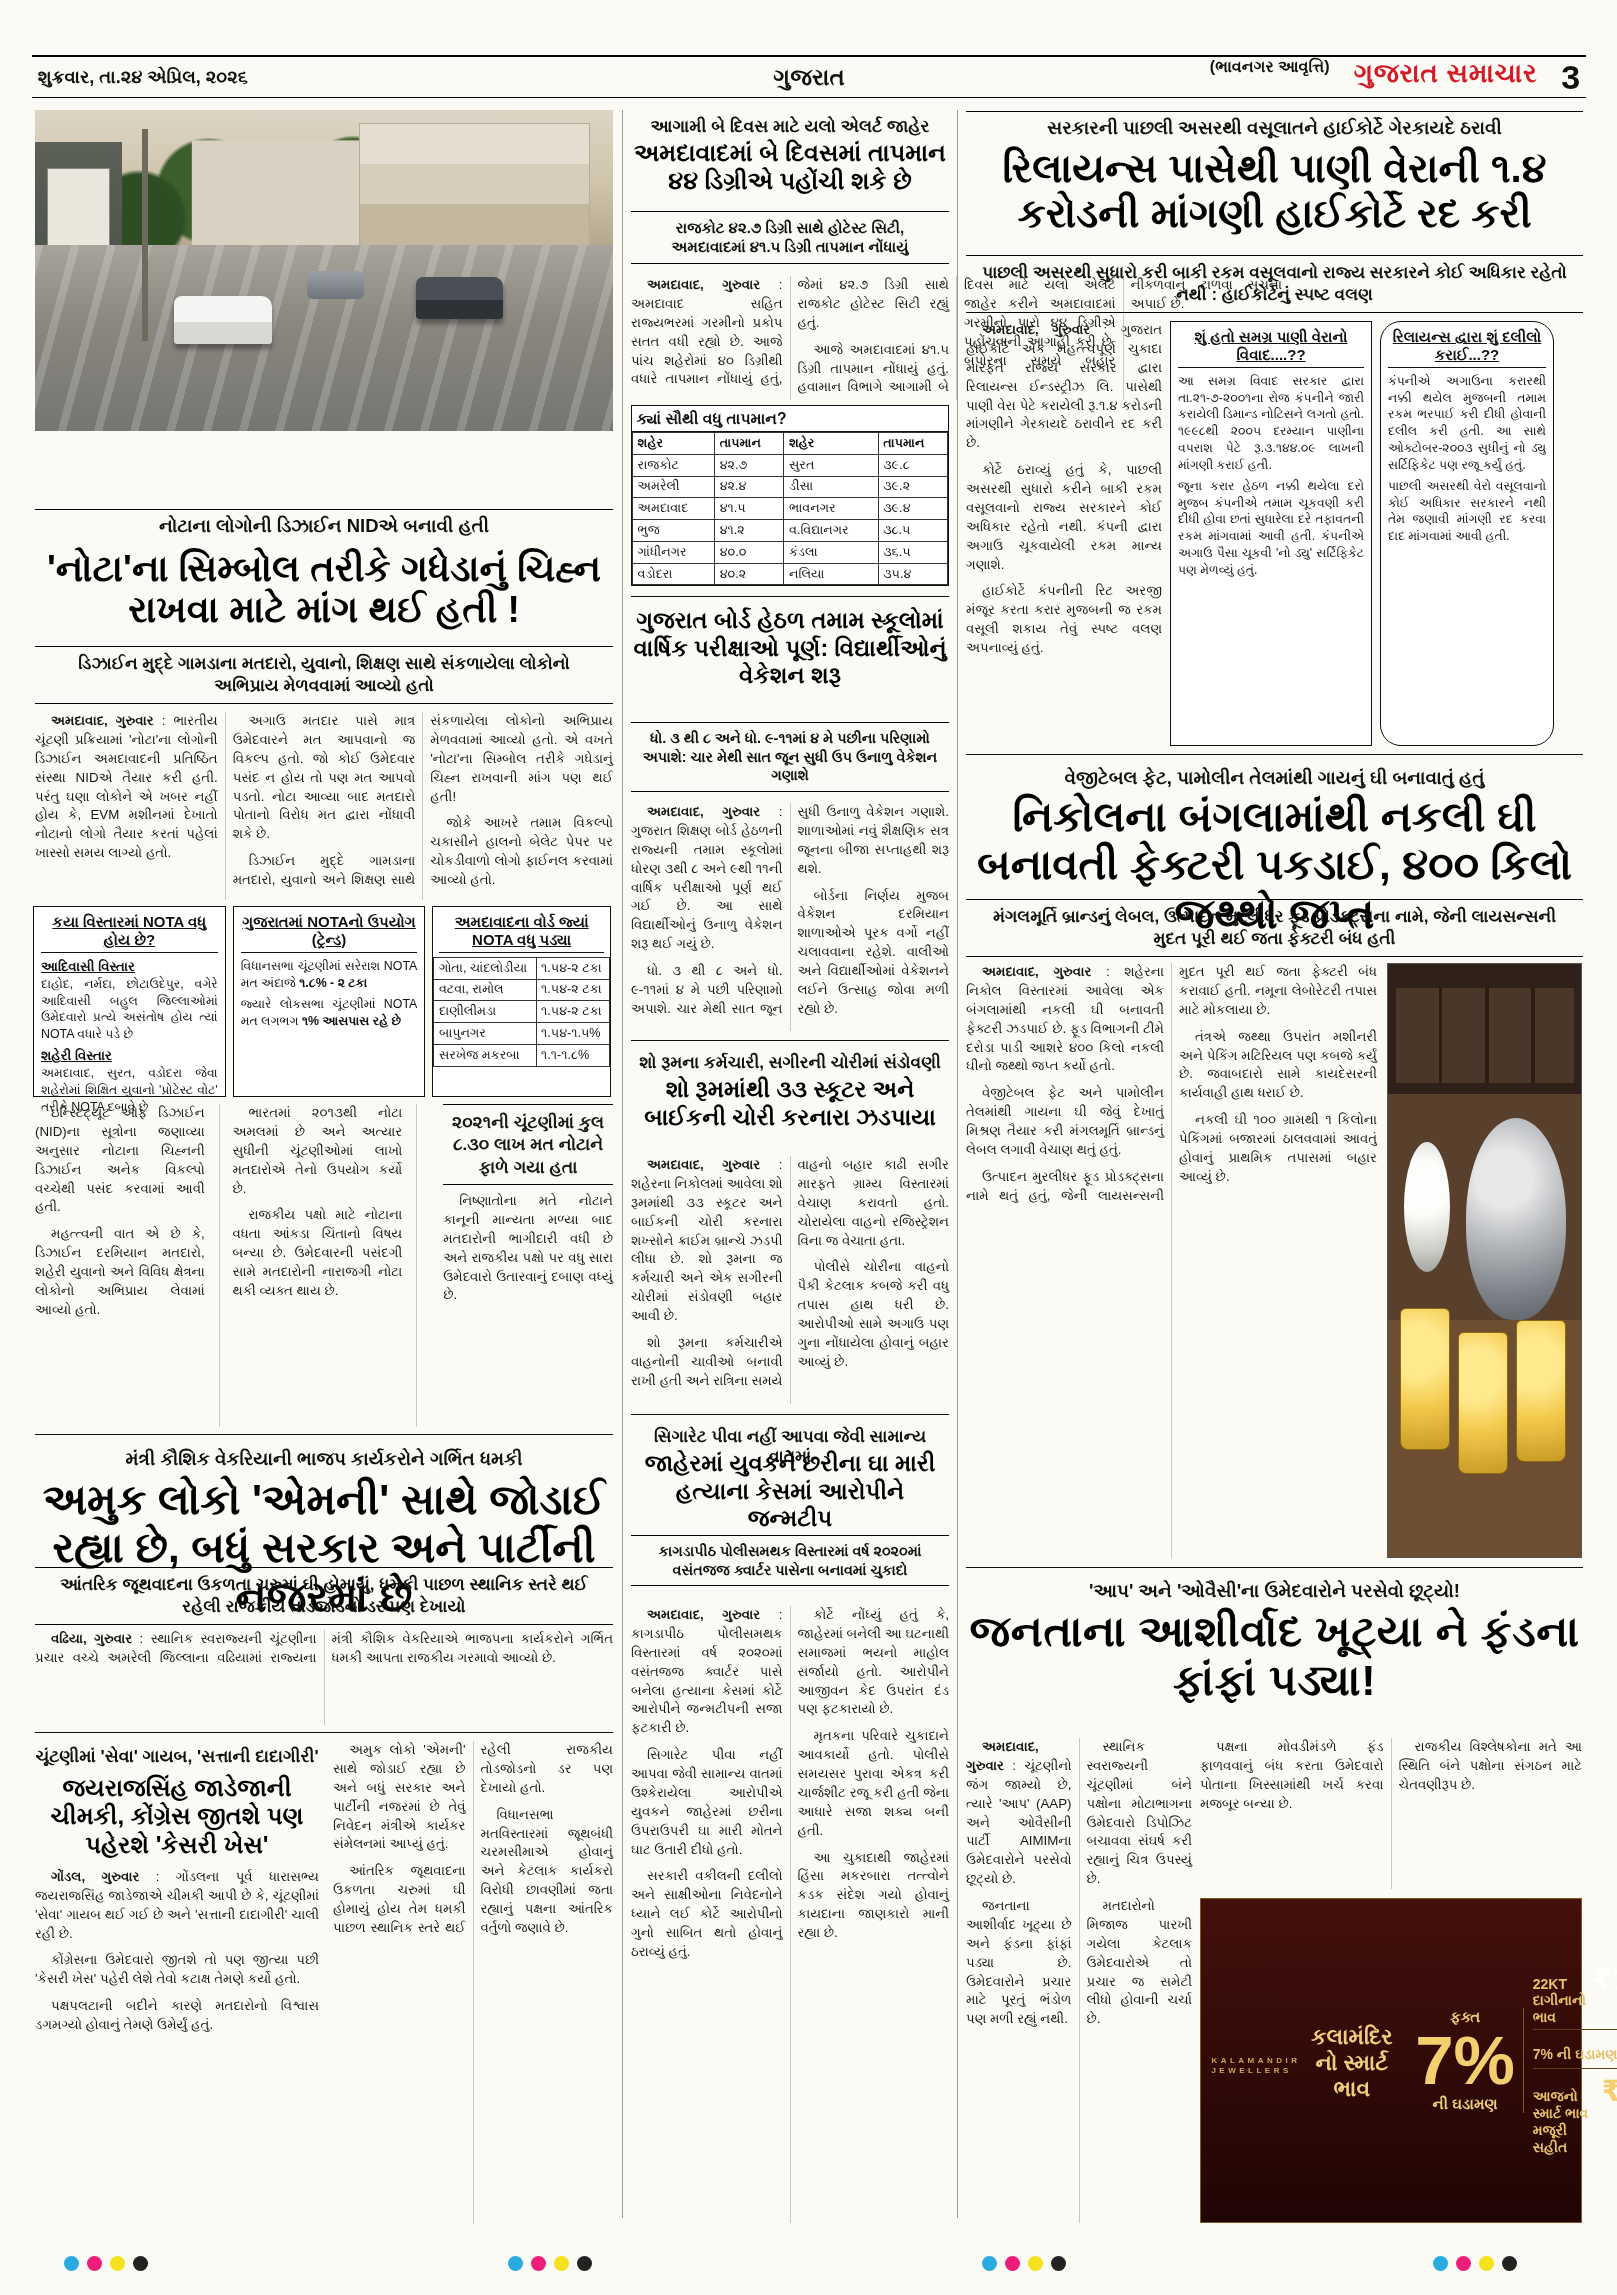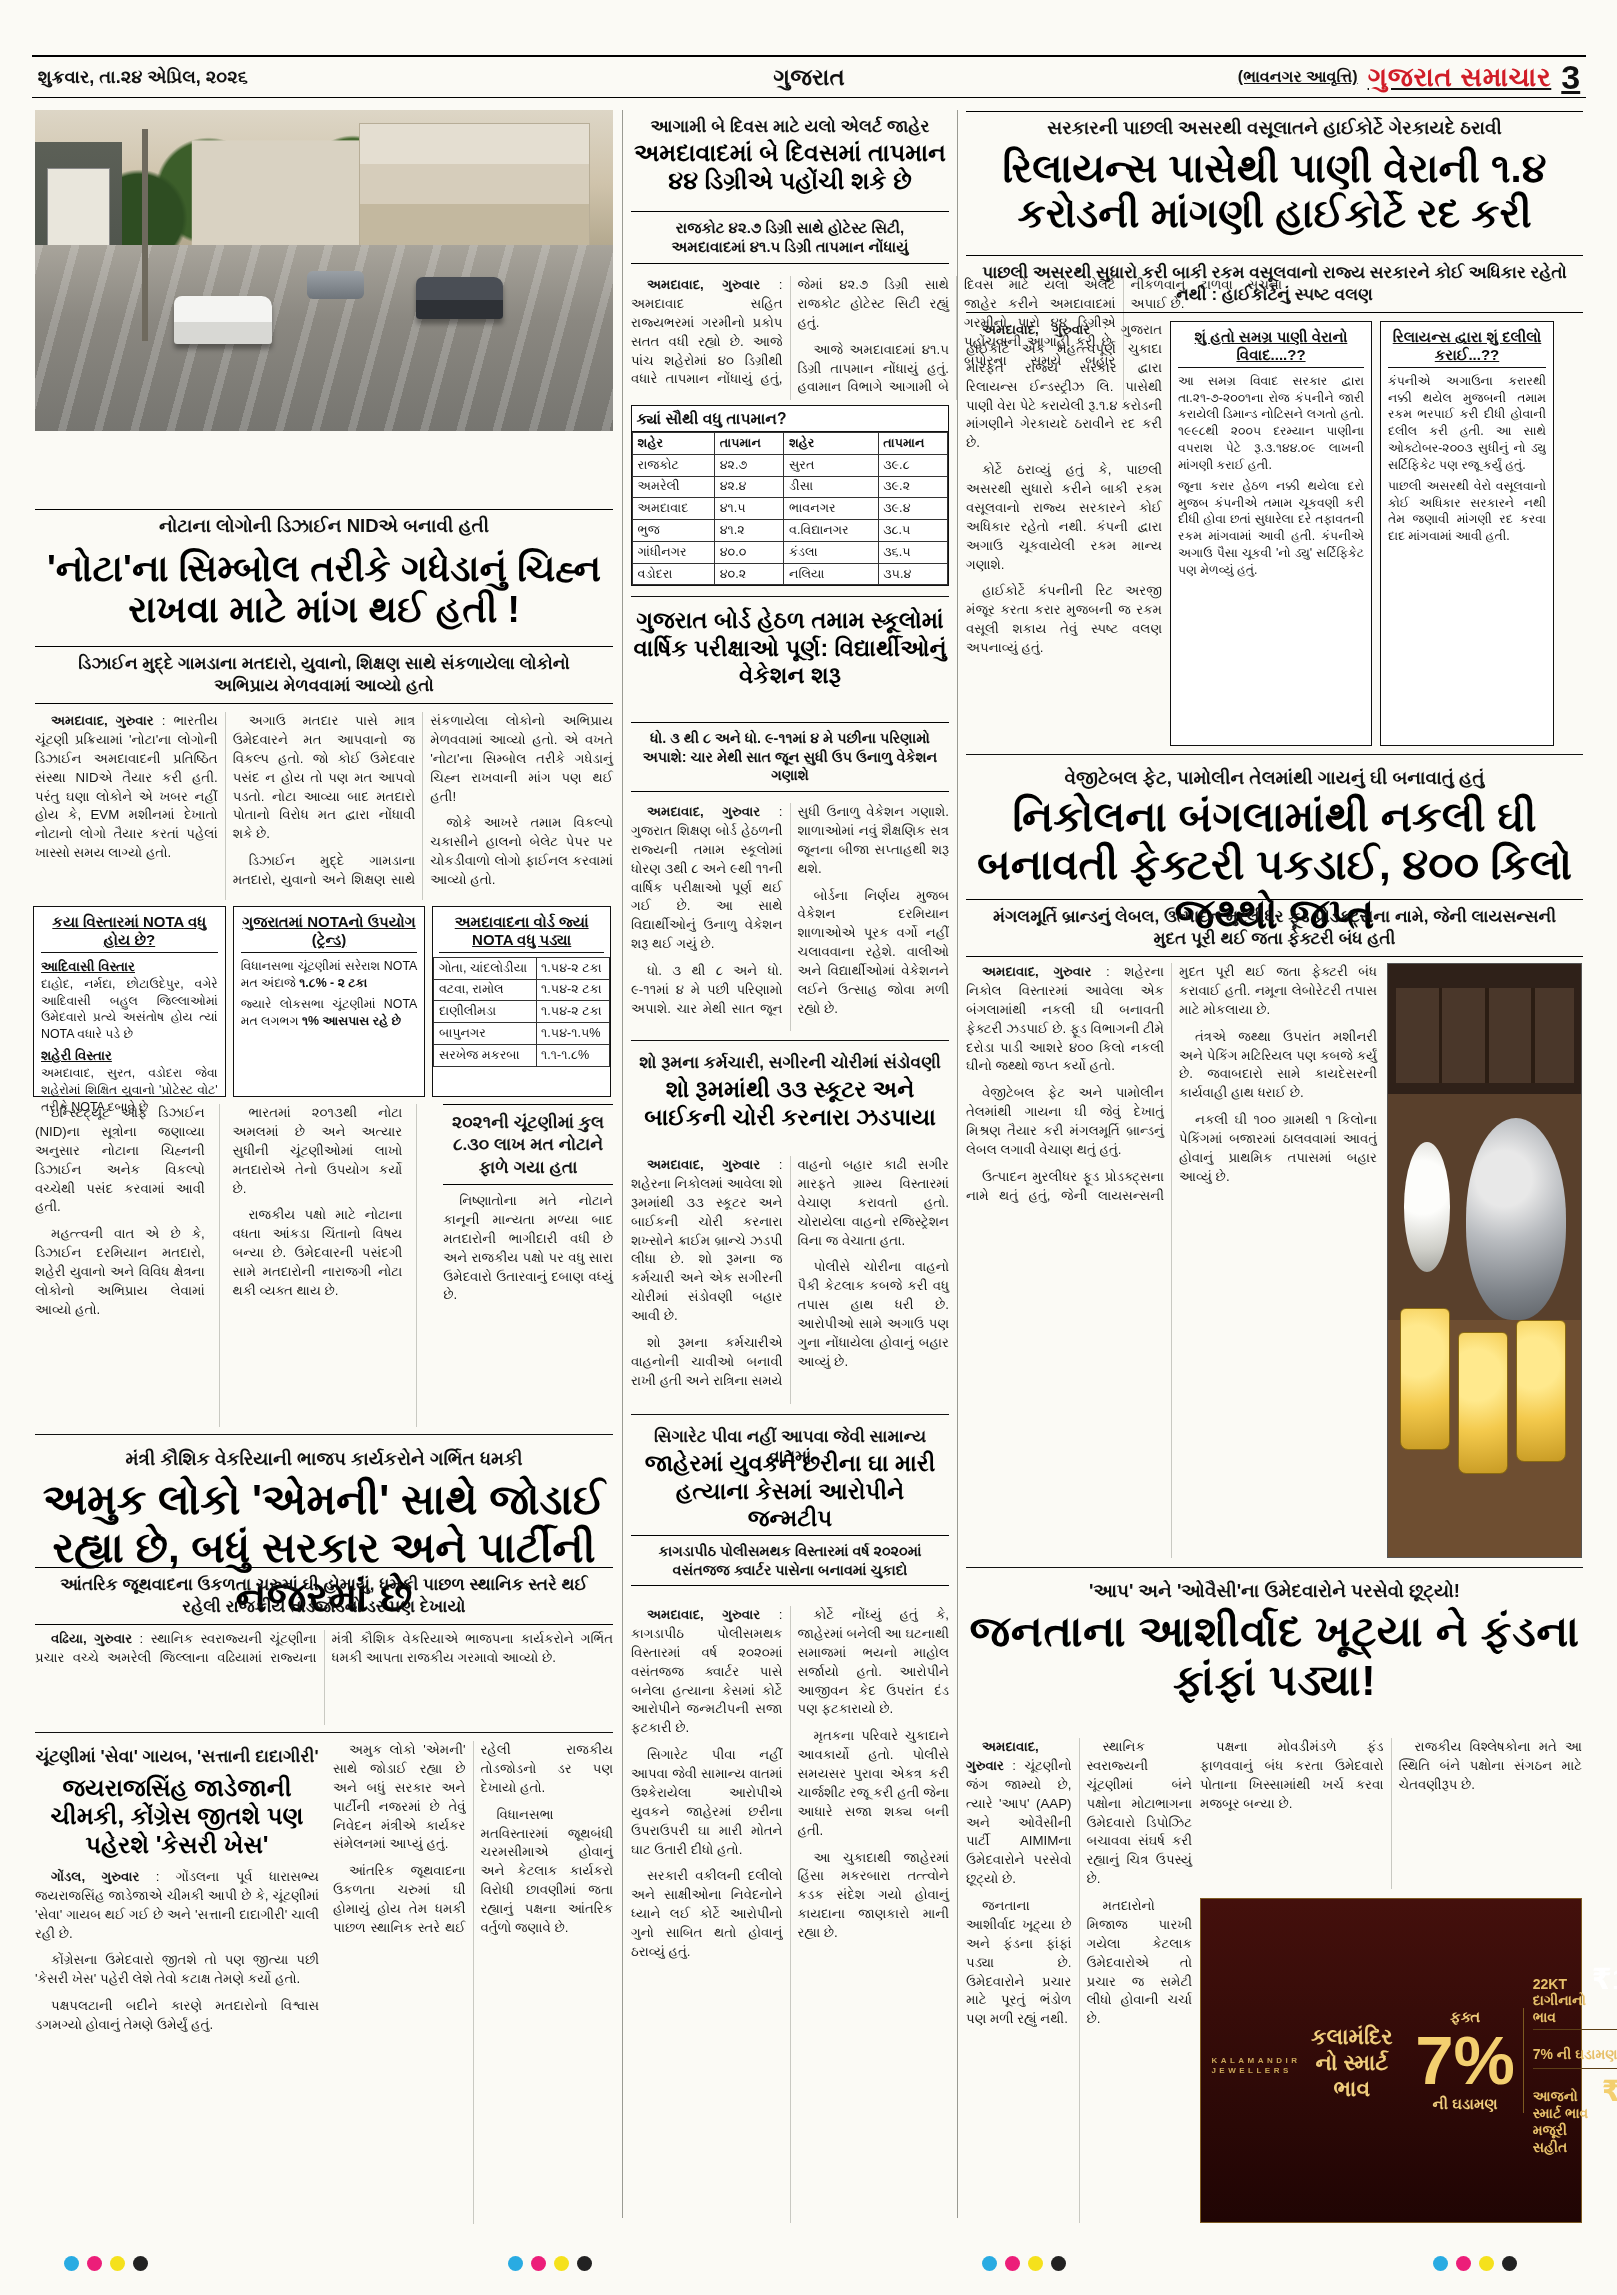--- a/index.html
+++ b/index.html
@@ -7,21 +7,21 @@
   body { font-family:"Liberation Sans","DejaVu Sans",sans-serif; }
   .page { position:relative; width:1617px; height:2295px; background:#fbfaf5; color:#111; overflow:hidden; margin:0 auto; }
   .abs { position:absolute; }
 
   
   .masthead-bar { left:32px; top:55px; width:1554px; height:43px;
     border-top:2.9px solid #000; border-bottom:1.7px solid #000;
     display:flex; align-items:center; justify-content:space-between; padding:0 5.8px; }
   .m-date { font-size:18px; font-weight:bold; }
   .m-section { position:absolute; left:50%; transform:translateX(-50%); font-size:23px; font-weight:bold; }
-  .m-right { display:flex; align-items:center; gap:10px;text-decoration:underline; }
+  .m-right { display:flex; align-items:flex-start; gap:24px; }
   .m-edition { font-size:16px; font-weight:bold; }
   .m-brand { font-size:26.6px; font-weight:800; color:#d11d28; letter-spacing:0.6px; }
   .m-pageno { font-size:34px; font-weight:800; }
 
   
   .kicker { border-top:1.7px solid #000; padding-top:4.6px; font-weight:bold; text-align:center; font-size:18.5px; }
   .kicker.noline { border-top:none; }
   .headline { font-weight:800; text-align:center; color:#000; }
   .subhead { border-top:1.2px solid #000; border-bottom:1.2px solid #000; padding:5.8px 9.2px; text-align:center; font-weight:bold; font-size:17px; line-height:1.3; }
   .dateline { font-weight:bold; font-size:13.3px; }
@@ -345,21 +345,21 @@
       <div class="body-text" style="width:196px;">
         <p><span class="dateline">અમદાવાદ, ગુરુવાર</span> : <span>ગુજરાત હાઈકોર્ટે એક મહત્ત્વપૂર્ણ ચુકાદા મારફતે રાજ્ય સરકાર દ્વારા રિલાયન્સ ઈન્ડસ્ટ્રીઝ લિ. પાસેથી પાણી વેરા પેટે કરાયેલી રૂ.૧.૪ કરોડની માંગણીને ગેરકાયદે ઠરાવીને રદ કરી છે.</span></p>
         <p>કોર્ટે ઠરાવ્યું હતું કે, પાછલી અસરથી સુધારો કરીને બાકી રકમ વસૂલવાનો રાજ્ય સરકારને કોઈ અધિકાર રહેતો નથી. કંપની દ્વારા અગાઉ ચૂકવાયેલી રકમ માન્ય ગણાશે.</p>
         <p>હાઈકોર્ટે કંપનીની રિટ અરજી મંજૂર કરતા કરાર મુજબની જ રકમ વસૂલી શકાય તેવું સ્પષ્ટ વલણ અપનાવ્યું હતું.</p>
       </div>
       <div class="nbox" style="width:202px;">
         <h4>શું હતો સમગ્ર પાણી વેરાનો વિવાદ....??</h4>
         <p>આ સમગ્ર વિવાદ સરકાર દ્વારા તા.૨૧-૭-૨૦૦૧ના રોજ કંપનીને જારી કરાયેલી ડિમાન્ડ નોટિસને લગતો હતો. ૧૯૯૮થી ૨૦૦૫ દરમ્યાન પાણીના વપરાશ પેટે રૂ.૩.૧૪૪.૦૯ લાખની માંગણી કરાઈ હતી.</p>
         <p>જૂના કરાર હેઠળ નક્કી થયેલા દરો મુજબ કંપનીએ તમામ ચૂકવણી કરી દીધી હોવા છતાં સુધારેલા દરે તફાવતની રકમ માંગવામાં આવી હતી. કંપનીએ અગાઉ પૈસા ચૂકવી 'નો ડ્યુ' સર્ટિફિકેટ પણ મેળવ્યું હતું.</p>
       </div>
-      <div class="nbox" style="width:174px;">
+      <div class="nbox" style="width:174px;border-radius:21px;">
         <h4>રિલાયન્સ દ્વારા શું દલીલો કરાઈ...??</h4>
         <p>કંપનીએ અગાઉના કરારથી નક્કી થયેલ મુજબની તમામ રકમ ભરપાઈ કરી દીધી હોવાની દલીલ કરી હતી. આ સાથે ઓક્ટોબર-૨૦૦૩ સુધીનું નો ડ્યુ સર્ટિફિકેટ પણ રજૂ કર્યું હતું.</p>
         <p>પાછલી અસરથી વેરો વસૂલવાનો કોઈ અધિકાર સરકારને નથી તેમ જણાવી માંગણી રદ કરવા દાદ માંગવામાં આવી હતી.</p>
       </div>
     </div>
   </section>
 
   <section>
     <div class="abs hdiv" style="left:966px; top:754px; width:617px;"></div>
     <div class="abs kicker noline" style="left:966px; top:762px; width:617px;">વેજીટેબલ ફેટ, પામોલીન તેલમાંથી ગાયનું ઘી બનાવાતું હતું</div>

